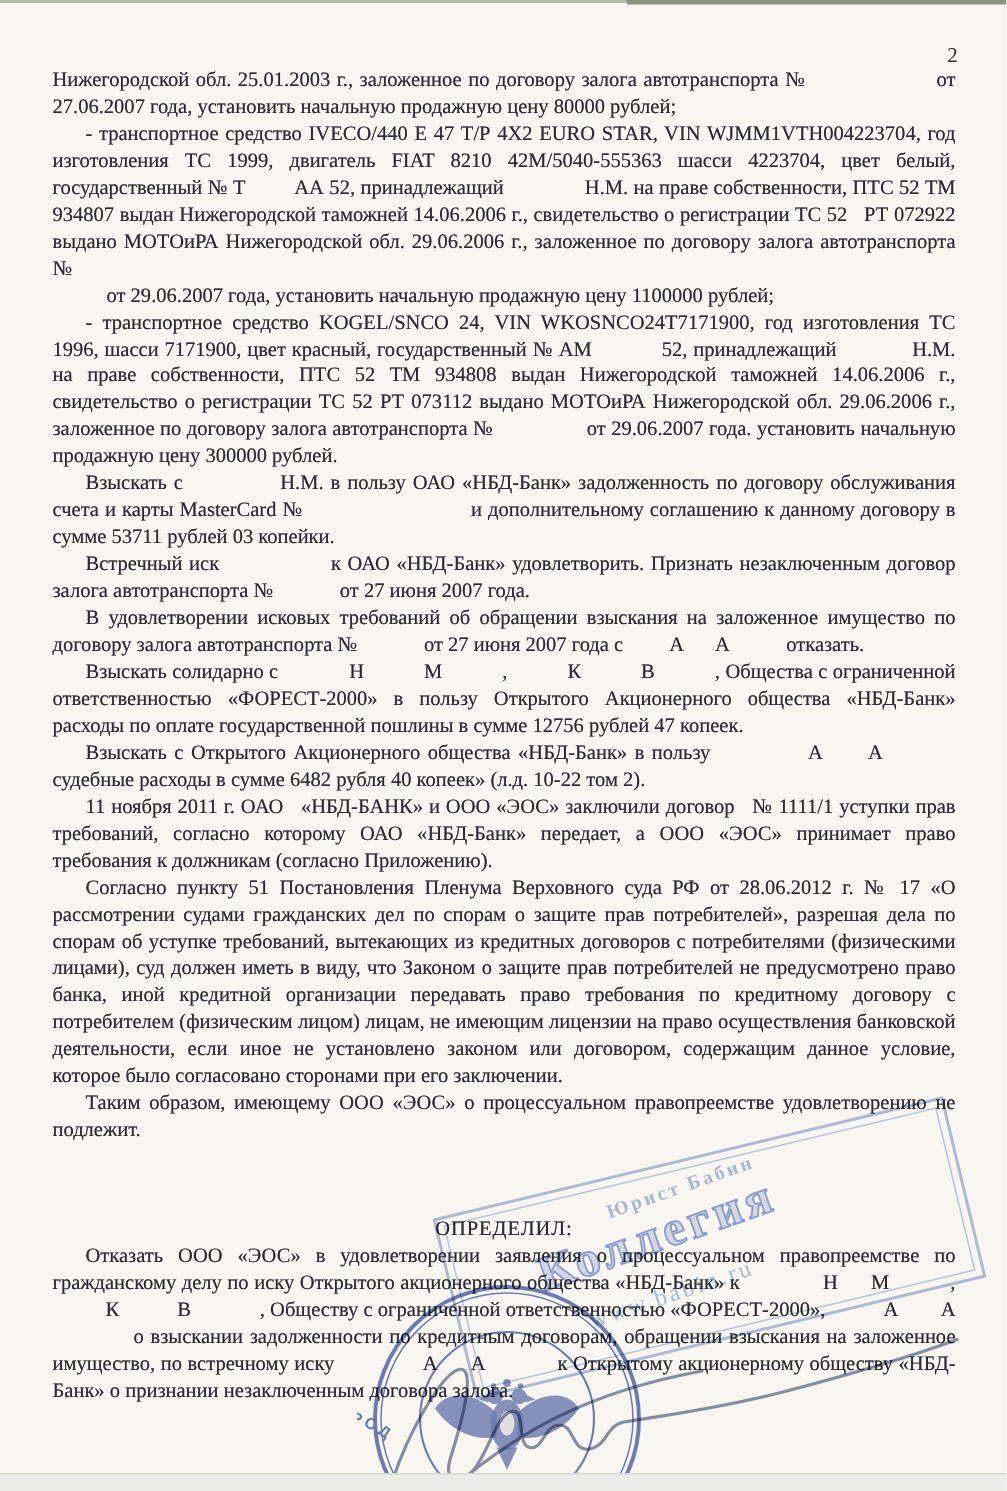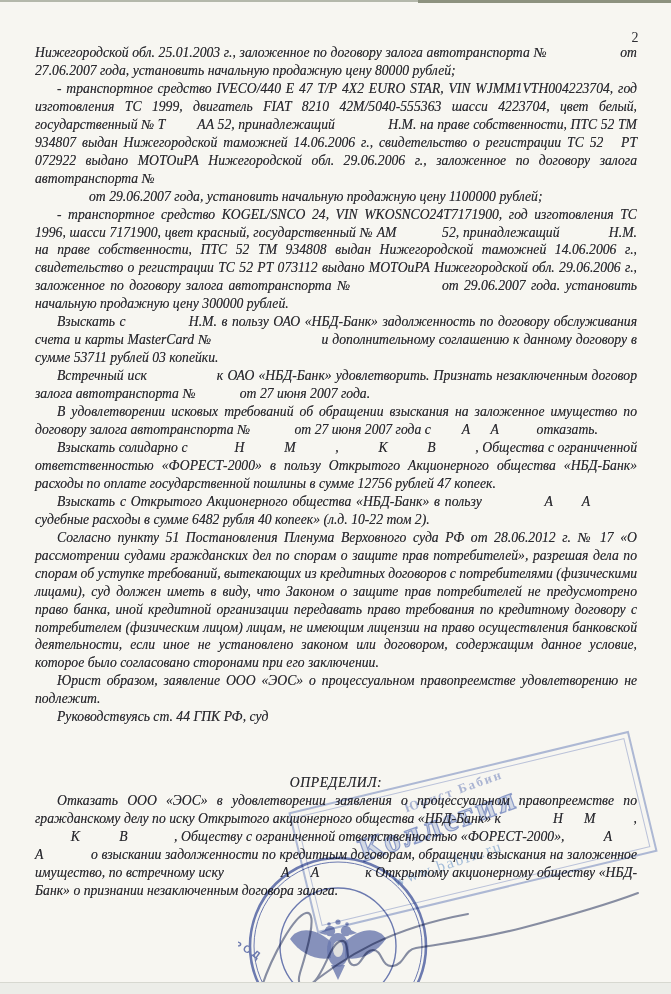--- a/index.html
+++ b/index.html
@@ -16,23 +16,23 @@
   .page-number{
     position:absolute;left:620px;top:30px;width:30px;
     font-size:14px;color:#2e2e33;text-align:center;
   }
 
   .doc{
     position:absolute;left:35px;top:44px;width:602px;
     color:#2b2b30;font-size:13.7px;line-height:17.95px;
     text-shadow:0 0 .4px rgba(20,20,30,.55);
   }
-  .doc p{margin:0;text-align:justify;font-style:italic;}
+  .doc p{margin:0;text-align:justify;}
   .doc p.ind{text-indent:22px;}
-  .doc p.ml{margin-left:54px;text-align:left;text-indent:0;}
+  .doc p.ml{margin-left:36px;text-align:left;text-indent:0;}
   .doc p.center{text-align:center;text-indent:0;letter-spacing:.6px;margin-top:48px;}
 
   
   .watermark{
     position:absolute;left:298px;top:770px;width:346px;height:120px;
     transform:rotate(-13.5deg);
     border:2px solid rgba(104,127,196,.50);
     mix-blend-mode:multiply;pointer-events:none;
   }
   .watermark .inner-frame{
@@ -70,23 +70,23 @@
 <div class="doc">
   <p class="j">Нижегородской обл. 25.01.2003 г., заложенное по договору залога автотранспорта № &nbsp;&nbsp;&nbsp;&nbsp;&nbsp;&nbsp;&nbsp;&nbsp;&nbsp;&nbsp;&nbsp;&nbsp;&nbsp;&nbsp;&nbsp;&nbsp;&nbsp;&nbsp; от 27.06.2007 года, установить начальную продажную цену 80000 рублей;</p>
   <p class="j ind">- транспортное средство IVECO/440 Е 47 Т/Р 4X2 EURO STAR, VIN WJMM1VTH004223704, год изготовления ТС 1999, двигатель FIAT 8210 42М/5040-555363 шасси 4223704, цвет белый, государственный № Т &nbsp;&nbsp;&nbsp;&nbsp;&nbsp;&nbsp;&nbsp; АА 52, принадлежащий &nbsp;&nbsp;&nbsp;&nbsp;&nbsp;&nbsp;&nbsp;&nbsp;&nbsp;&nbsp;&nbsp;&nbsp;&nbsp; Н.М. на праве собственности, ПТС 52 ТМ 934807 выдан Нижегородской таможней 14.06.2006 г., свидетельство о регистрации ТС 52 &nbsp; РТ 072922 выдано МОТОиРА Нижегородской обл. 29.06.2006 г., заложенное по договору залога автотранспорта №</p>
   <p class="ml">от 29.06.2007 года, установить начальную продажную цену 1100000 рублей;</p>
   <p class="j ind">- транспортное средство KOGEL/SNCO 24, VIN WKOSNCO24T7171900, год изготовления ТС 1996, шасси 7171900, цвет красный, государственный № АМ &nbsp;&nbsp;&nbsp;&nbsp;&nbsp;&nbsp;&nbsp;&nbsp;&nbsp;&nbsp; 52, принадлежащий &nbsp;&nbsp;&nbsp;&nbsp;&nbsp;&nbsp;&nbsp;&nbsp;&nbsp;&nbsp;&nbsp; Н.М. на праве собственности, ПТС 52 ТМ 934808 выдан Нижегородской таможней 14.06.2006 г., свидетельство о регистрации ТС 52 РТ 073112 выдано МОТОиРА Нижегородской обл. 29.06.2006 г., заложенное по договору залога автотранспорта № &nbsp;&nbsp;&nbsp;&nbsp;&nbsp;&nbsp;&nbsp;&nbsp;&nbsp;&nbsp;&nbsp;&nbsp;&nbsp;&nbsp;&nbsp; от 29.06.2007 года. установить начальную продажную цену 300000 рублей.</p>
   <p class="j ind">Взыскать с &nbsp;&nbsp;&nbsp;&nbsp;&nbsp;&nbsp;&nbsp;&nbsp;&nbsp;&nbsp;&nbsp;&nbsp; Н.М. в пользу ОАО «НБД-Банк» задолженность по договору обслуживания счета и карты MasterCard № &nbsp;&nbsp;&nbsp;&nbsp;&nbsp;&nbsp;&nbsp;&nbsp;&nbsp;&nbsp;&nbsp;&nbsp;&nbsp;&nbsp;&nbsp;&nbsp;&nbsp;&nbsp;&nbsp;&nbsp;&nbsp;&nbsp;&nbsp;&nbsp;&nbsp;&nbsp; и дополнительному соглашению к данному договору в сумме 53711 рублей 03 копейки.</p>
   <p class="j ind">Встречный иск &nbsp;&nbsp;&nbsp;&nbsp;&nbsp;&nbsp;&nbsp;&nbsp;&nbsp;&nbsp;&nbsp;&nbsp;&nbsp;&nbsp;&nbsp; к ОАО «НБД-Банк» удовлетворить. Признать незаключенным договор залога автотранспорта № &nbsp;&nbsp;&nbsp;&nbsp;&nbsp;&nbsp;&nbsp;&nbsp;&nbsp;&nbsp;&nbsp; от 27 июня 2007 года.</p>
   <p class="j ind">В удовлетворении исковых требований об обращении взыскания на заложенное имущество по договору залога автотранспорта № &nbsp;&nbsp;&nbsp;&nbsp;&nbsp;&nbsp;&nbsp;&nbsp;&nbsp;&nbsp;&nbsp; от 27 июня 2007 года с &nbsp;&nbsp;&nbsp;&nbsp;&nbsp;&nbsp;&nbsp; А &nbsp;&nbsp;&nbsp;&nbsp; А &nbsp;&nbsp;&nbsp;&nbsp;&nbsp;&nbsp;&nbsp;&nbsp;&nbsp; отказать.</p>
   <p class="j ind">Взыскать солидарно с &nbsp;&nbsp;&nbsp;&nbsp;&nbsp;&nbsp;&nbsp;&nbsp;&nbsp;&nbsp;&nbsp; Н &nbsp;&nbsp;&nbsp;&nbsp;&nbsp;&nbsp;&nbsp;&nbsp;&nbsp; М &nbsp;&nbsp;&nbsp;&nbsp;&nbsp;&nbsp;&nbsp;&nbsp;&nbsp; , &nbsp;&nbsp;&nbsp;&nbsp;&nbsp;&nbsp;&nbsp;&nbsp;&nbsp; К &nbsp;&nbsp;&nbsp;&nbsp;&nbsp;&nbsp;&nbsp;&nbsp;&nbsp; В &nbsp;&nbsp;&nbsp;&nbsp;&nbsp;&nbsp;&nbsp;&nbsp;&nbsp; , Общества с ограниченной ответственностью «ФОРЕСТ-2000» в пользу Открытого Акционерного общества «НБД-Банк» расходы по оплате государственной пошлины в сумме 12756 рублей 47 копеек.</p>
   <p class="j ind">Взыскать с Открытого Акционерного общества «НБД-Банк» в пользу &nbsp;&nbsp;&nbsp;&nbsp;&nbsp;&nbsp;&nbsp;&nbsp;&nbsp;&nbsp;&nbsp; А &nbsp;&nbsp;&nbsp;&nbsp; А &nbsp;&nbsp;&nbsp;&nbsp;&nbsp;&nbsp;&nbsp;&nbsp;&nbsp; судебные расходы в сумме 6482 рубля 40 копеек» (л.д. 10-22 том 2).</p>
+  <p class="j ind">11 ноября 2011 г. ОАО &nbsp; «НБД-БАНК» и ООО «ЭОС» заключили договор &nbsp; № 1111/1 уступки прав требований, согласно которому ОАО «НБД-Банк» передает, а ООО «ЭОС» принимает право требования к должникам (согласно Приложению).</p>
   <p class="j ind">Согласно пункту 51 Постановления Пленума Верховного суда РФ от 28.06.2012 г. № 17 «О рассмотрении судами гражданских дел по спорам о защите прав потребителей», разрешая дела по спорам об уступке требований, вытекающих из кредитных договоров с потребителями (физическими лицами), суд должен иметь в виду, что Законом о защите прав потребителей не предусмотрено право банка, иной кредитной организации передавать право требования по кредитному договору с потребителем (физическим лицом) лицам, не имеющим лицензии на право осуществления банковской деятельности, если иное не установлено законом или договором, содержащим данное условие, которое было согласовано сторонами при его заключении.</p>
-  <p class="j ind">Юрист образом, заявление ООО «ЭОС» о процессуальном правопреемстве удовлетворению не подлежит.</p>
-  <p class="ind">Руководствуясь ст. 44 ГПК РФ, суд</p>
+  <p class="j ind">Таким образом, имеющему ООО «ЭОС» о процессуальном правопреемстве удовлетворению не подлежит.</p>
   <p class="center">ОПРЕДЕЛИЛ:</p>
   <p class="j ind">Отказать ООО «ЭОС» в удовлетворении заявления о процессуальном правопреемстве по гражданскому делу по иску Открытого акционерного общества «НБД-Банк» к &nbsp;&nbsp;&nbsp;&nbsp;&nbsp;&nbsp;&nbsp;&nbsp;&nbsp;&nbsp;&nbsp;&nbsp;&nbsp; Н &nbsp;&nbsp;&nbsp;&nbsp; М &nbsp;&nbsp;&nbsp;&nbsp;&nbsp;&nbsp;&nbsp;&nbsp;&nbsp; , &nbsp;&nbsp;&nbsp;&nbsp;&nbsp;&nbsp;&nbsp;&nbsp;&nbsp; К &nbsp;&nbsp;&nbsp;&nbsp;&nbsp;&nbsp;&nbsp;&nbsp;&nbsp; В &nbsp;&nbsp;&nbsp;&nbsp;&nbsp;&nbsp;&nbsp;&nbsp;&nbsp;&nbsp;&nbsp; , Обществу с ограниченной ответственностью «ФОРЕСТ-2000», &nbsp;&nbsp;&nbsp;&nbsp;&nbsp;&nbsp;&nbsp;&nbsp;&nbsp; А &nbsp;&nbsp;&nbsp;&nbsp;&nbsp;&nbsp; А &nbsp;&nbsp;&nbsp;&nbsp;&nbsp;&nbsp;&nbsp;&nbsp;&nbsp;&nbsp;&nbsp; о взыскании задолженности по кредитным договорам, обращении взыскания на заложенное имущество, по встречному иску &nbsp;&nbsp;&nbsp;&nbsp;&nbsp;&nbsp;&nbsp;&nbsp;&nbsp;&nbsp;&nbsp;&nbsp;&nbsp;&nbsp; А &nbsp;&nbsp;&nbsp;&nbsp; А &nbsp;&nbsp;&nbsp;&nbsp;&nbsp;&nbsp;&nbsp;&nbsp;&nbsp;&nbsp;&nbsp; к Открытому акционерному обществу «НБД-Банк» о признании незаключенным договора залога.</p>
 
 </div>
 
 <div class="watermark">
   <div class="inner-frame"></div>
   <div class="wm-line1">Юрист Бабин</div>
   <div class="wm-title">Коллегия</div>
   <div class="wm-url">www.babin.ru</div>

